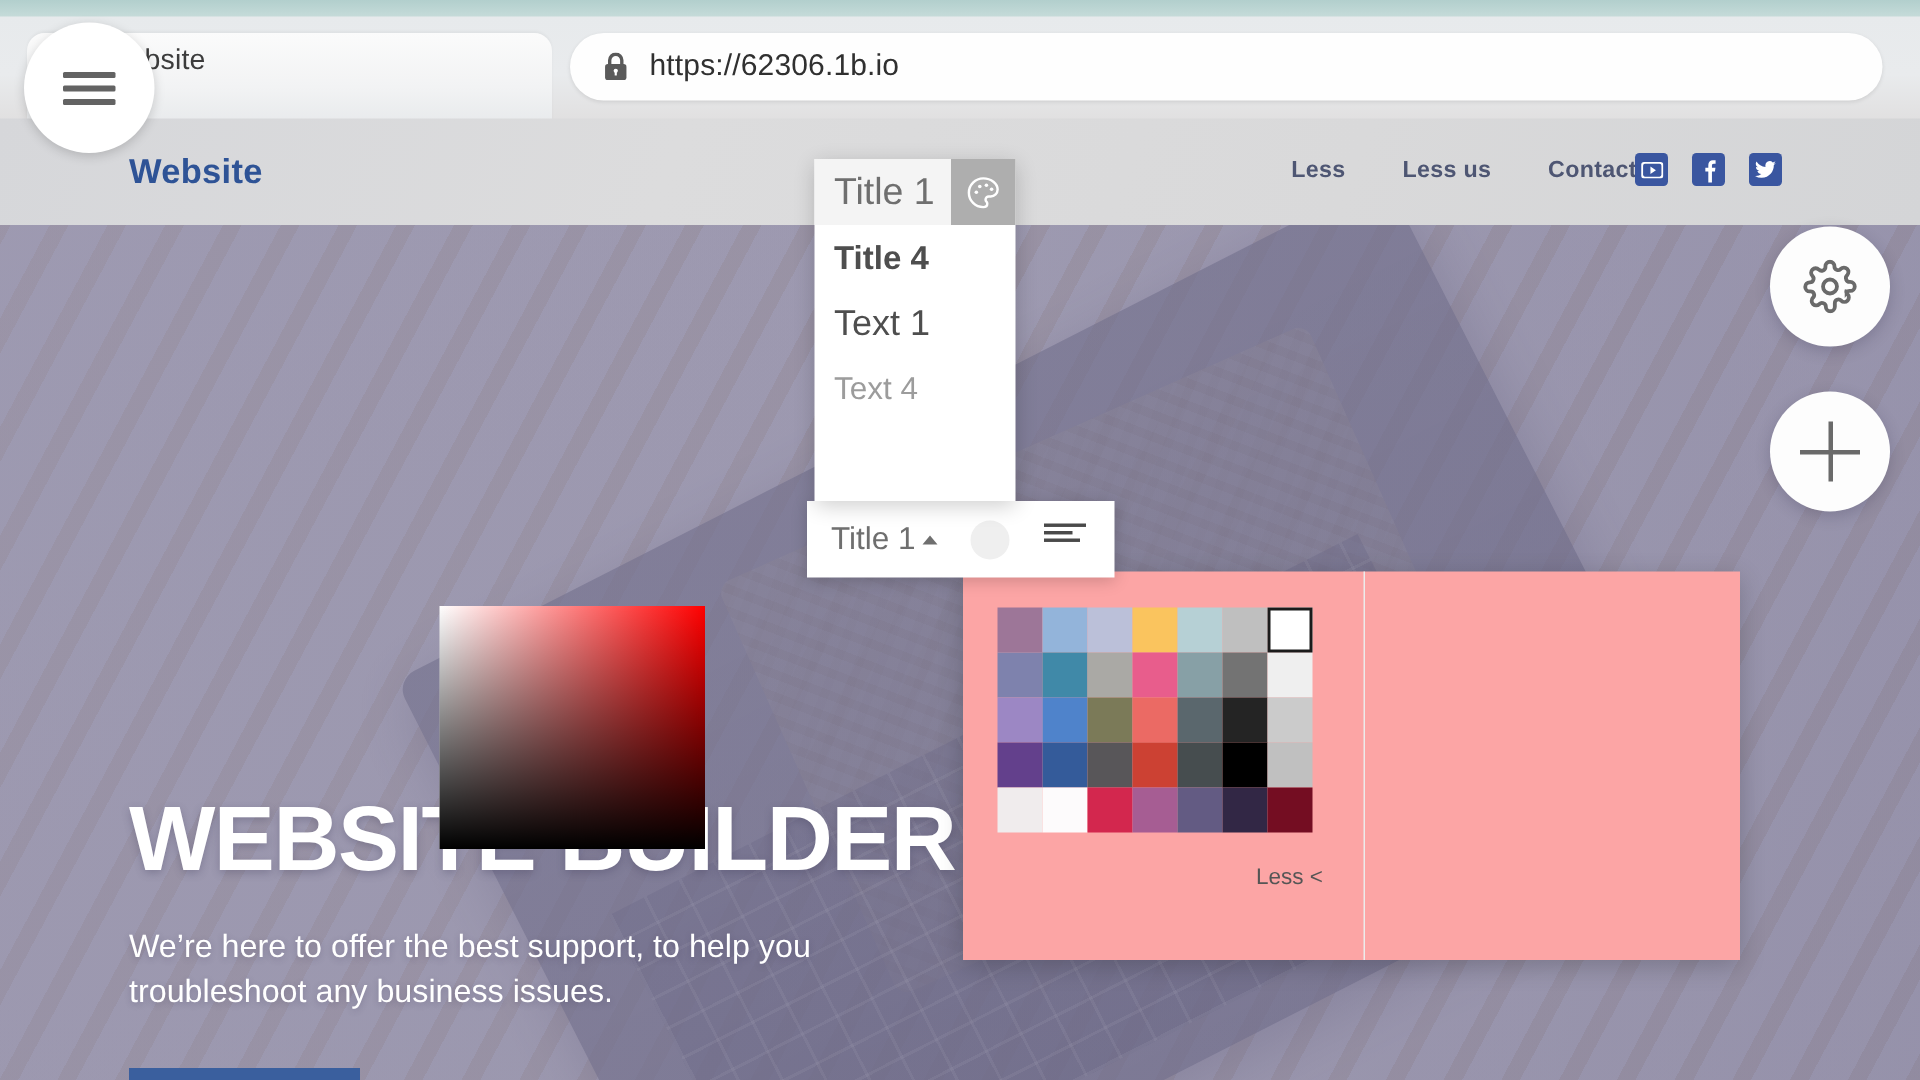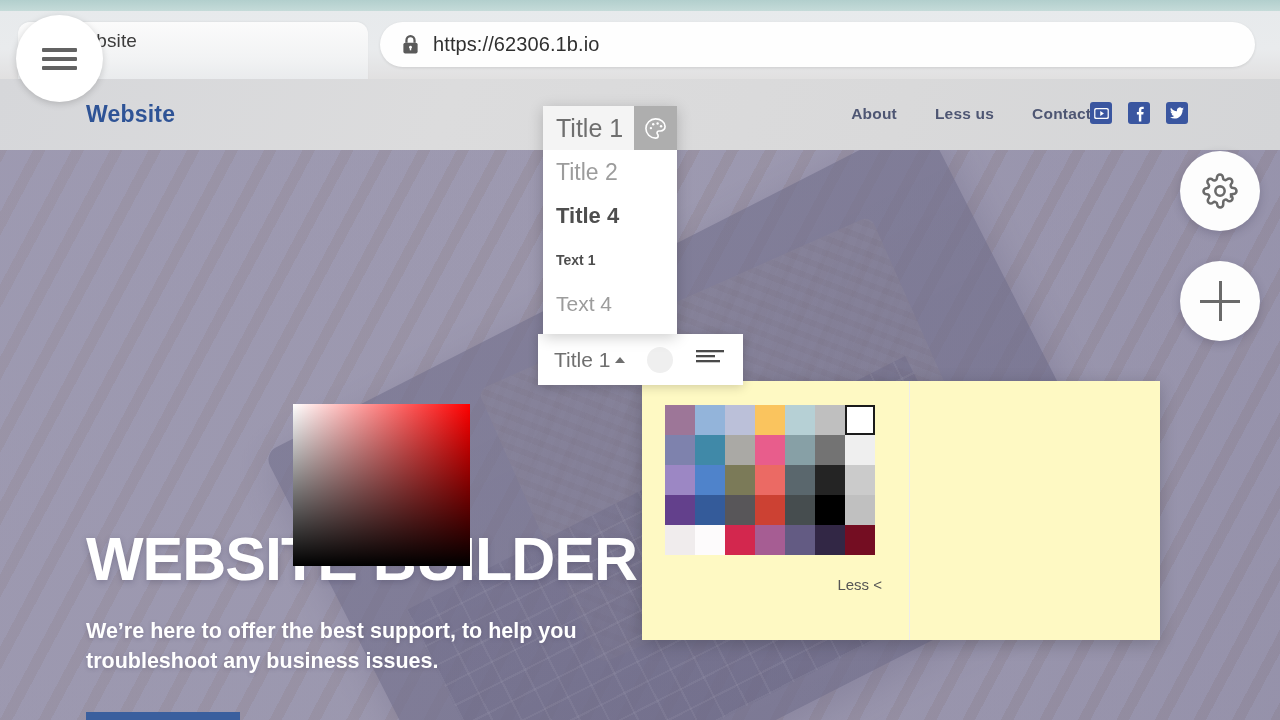--- a/index.html
+++ b/index.html
@@ -133,21 +133,21 @@
   }
 
   #hero-title {
     position: absolute; left: 86px; top: 389px;
     font-size: 61px; font-weight: bold; color: #ffffff;
     letter-spacing: -1px; line-height: 1;
     text-shadow: 0 2px 6px rgba(60,55,85,.30);
   }
   #hero-sub {
     position: absolute; left: 86px; top: 477px; width: 520px;
-    font-size: 21.5px; font-weight: bold; color: #ffffff;
+    font-size: 21.5px; font-weight: normal; color: #ffffff;
     line-height: 1.38;
     text-shadow: 0 1px 4px rgba(60,55,85,.28);
   }
   #contact-btn {
     position: absolute; left: 86px; top: 572px;
     width: 154px; height: 48px;
     background: #3a5f9e; border: none; color: #fff;
     font-family: "Liberation Sans", sans-serif;
     font-size: 15px; font-weight: bold; letter-spacing: .6px;
     cursor: pointer;
@@ -176,21 +176,21 @@
   }
   .type-item {
     position: relative; height: 44px; display: flex; align-items: center;
     padding-left: 13px; color: #747474; cursor: pointer;
   }
   .type-item.selected { background: #f4f4f4; }
   .type-item .tlabel { white-space: nowrap; }
   .ti-0 .tlabel { font-size: 25px; color: #6f6f6f; }
   .ti-1 .tlabel { font-size: 23px; color: #9c9c9c; }
   .ti-2 .tlabel { font-size: 22px; color: #4e4e4e; font-weight: bold; }
-  .ti-3 .tlabel { font-size: 14px; color: #4e4e4e; font-weight: bold; }
+  .ti-3 .tlabel { font-size: 24px; color: #4e4e4e; font-weight: normal; }
   .ti-4 .tlabel { font-size: 21px; color: #9c9c9c; }
   #palette-badge {
     position: absolute; right: 0; top: 0; width: 43px; height: 44px;
     background: #aeaeae; display: flex; align-items: center; justify-content: center;
   }
 
   
   #format-toolbar {
     position: absolute; left: 538px; top: 334px; width: 205px; height: 51px;
     background: #ffffff; box-shadow: 0 2px 10px rgba(0,0,0,.18);
@@ -207,21 +207,21 @@
   }
   #tb-color-circle {
     width: 26px; height: 26px; border-radius: 50%;
     background: #efefef; margin-left: 22px; cursor: pointer;
   }
   #tb-align { margin-left: 23px; cursor: pointer; }
 
   
   #color-panel {
     position: absolute; left: 642px; top: 381px; width: 518px; height: 259px;
-    background: #fef9c3; box-shadow: 0 4px 16px rgba(0,0,0,.20);
+    background: #fca5a5; box-shadow: 0 4px 16px rgba(0,0,0,.20);
     display: flex; z-index: 50;
   }
   #swatch-side {
     position: relative; width: 268px; height: 259px;
     border-right: 1px solid #ececec;
   }
   #swatch-grid {
     position: absolute; left: 23px; top: 24px;
     display: grid; grid-template-columns: repeat(7, 30px);
     grid-auto-rows: 30px;
@@ -283,21 +283,21 @@
   </svg>
 </div>
 <div class="fab" id="fab-add">
   <span class="plus-h"></span>
   <span class="plus-v"></span>
 </div>
 
 <div id="site-header">
   <div id="site-logo">Website</div>
   <div id="site-nav">
-    <a href="#">About</a>
+    <a href="#">Less</a>
     <a href="#">Less us</a>
     <a href="#">Contacts</a>
   </div>
   <div id="social-icons">
     <span class="social-sq">
       <svg width="15" height="11" viewBox="0 0 24 18">
         <rect x="0" y="0" width="24" height="18" rx="3" fill="#ffffff"></rect>
         <rect x="2" y="2" width="20" height="14" rx="2" fill="#3a56a0"></rect>
         <polygon points="10,5 16,9 10,13" fill="#ffffff"></polygon>
       </svg>
@@ -343,23 +343,20 @@
     <span class="tlabel">Title 1</span>
     <span id="palette-badge">
       <svg width="23" height="23" viewBox="0 0 24 24">
         <path d="M12 2a10 10 0 0 0 0 20c1.7 0 2.8-1 2.8-2.3 0-.6-.2-1.1-.6-1.5-.4-.4-.6-.9-.6-1.4 0-1.2 1-2.2 2.2-2.2h1.4A4.8 4.8 0 0 0 22 9.8C22 5.5 17.5 2 12 2z" fill="none" stroke="#ffffff" stroke-width="1.7"></path>
         <circle cx="7.2" cy="11.6" r="1.25" fill="#ffffff"></circle>
         <circle cx="9.6" cy="7.6" r="1.25" fill="#ffffff"></circle>
         <circle cx="14.2" cy="6.8" r="1.25" fill="#ffffff"></circle>
         <circle cx="17.8" cy="9.6" r="1.25" fill="#ffffff"></circle>
       </svg>
     </span>
-  </div>
-  <div class="type-item ti-1">
-    <span class="tlabel">Title 2</span>
   </div>
   <div class="type-item ti-2">
     <span class="tlabel">Title 4</span>
   </div>
   <div class="type-item ti-3">
     <span class="tlabel">Text 1</span>
   </div>
   <div class="type-item ti-4">
     <span class="tlabel">Text 4</span>
   </div>

